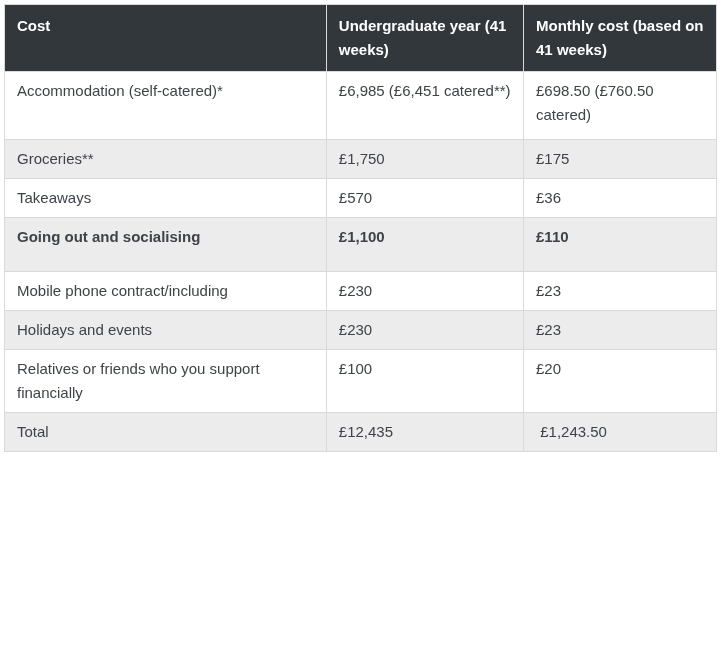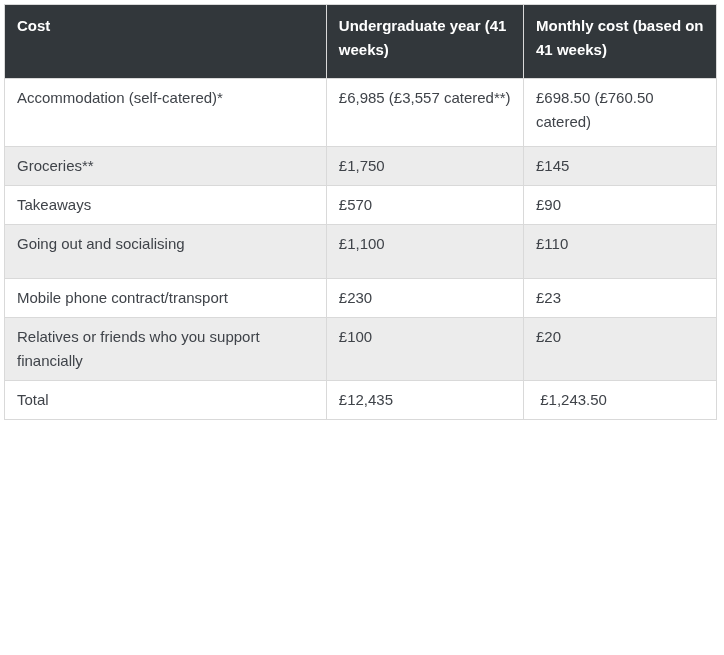--- a/index.html
+++ b/index.html
@@ -36,25 +36,25 @@
     text-align: left;
     padding: 7px 12px;
     white-space: pre-wrap;
     overflow: hidden;
   }
   table.cost-table th {
     background: var(--header-bg);
     color: var(--header-text);
     font-weight: bold;
     padding-top: 9px;
-    padding-bottom: 16px;
+    padding-bottom: 9px;
   }
   table.cost-table tbody td { background: var(--row-bg); }
   table.cost-table tbody tr:nth-child(even) td { background: var(--stripe); }
-  table.cost-table tbody tr.tall td { padding-bottom: 22px; }
+  table.cost-table tbody tr.tall td { padding-bottom: 22px; font-weight: bold; }
   table.cost-table tbody tr.roomy td { padding-bottom: 12px; }
 </style>
 </head>
 <body>
 
 <table class="cost-table">
   <colgroup>
     <col style="width: 45.2%;">
     <col style="width: 27.7%;">
     <col style="width: 27.1%;">
@@ -62,40 +62,45 @@
   <thead>
     <tr>
       <th>Cost</th>
       <th>Undergraduate year (41 weeks)</th>
       <th>Monthly cost (based on 41 weeks)</th>
     </tr>
   </thead>
   <tbody>
     <tr class="roomy">
       <td>Accommodation (self-catered)*</td>
-      <td>£6,985 (£3,557 catered**)</td>
+      <td>£6,985 (£6,451 catered**)</td>
       <td>£698.50 (£760.50 catered)</td>
     </tr>
     <tr>
       <td>Groceries**</td>
       <td>£1,750</td>
-      <td>£145</td>
+      <td>£175</td>
     </tr>
     <tr>
       <td>Takeaways</td>
       <td>£570</td>
-      <td>£90</td>
+      <td>£36</td>
     </tr>
     <tr class="tall">
       <td>Going out and socialising</td>
       <td>£1,100</td>
       <td>£110</td>
     </tr>
     <tr>
-      <td>Mobile phone contract/transport</td>
+      <td>Mobile phone contract/including</td>
+      <td>£230</td>
+      <td>£23</td>
+    </tr>
+    <tr>
+      <td>Holidays and events</td>
       <td>£230</td>
       <td>£23</td>
     </tr>
     <tr>
       <td>Relatives or friends who you support financially</td>
       <td>£100</td>
       <td>£20</td>
     </tr>
     <tr>
       <td>Total</td>

